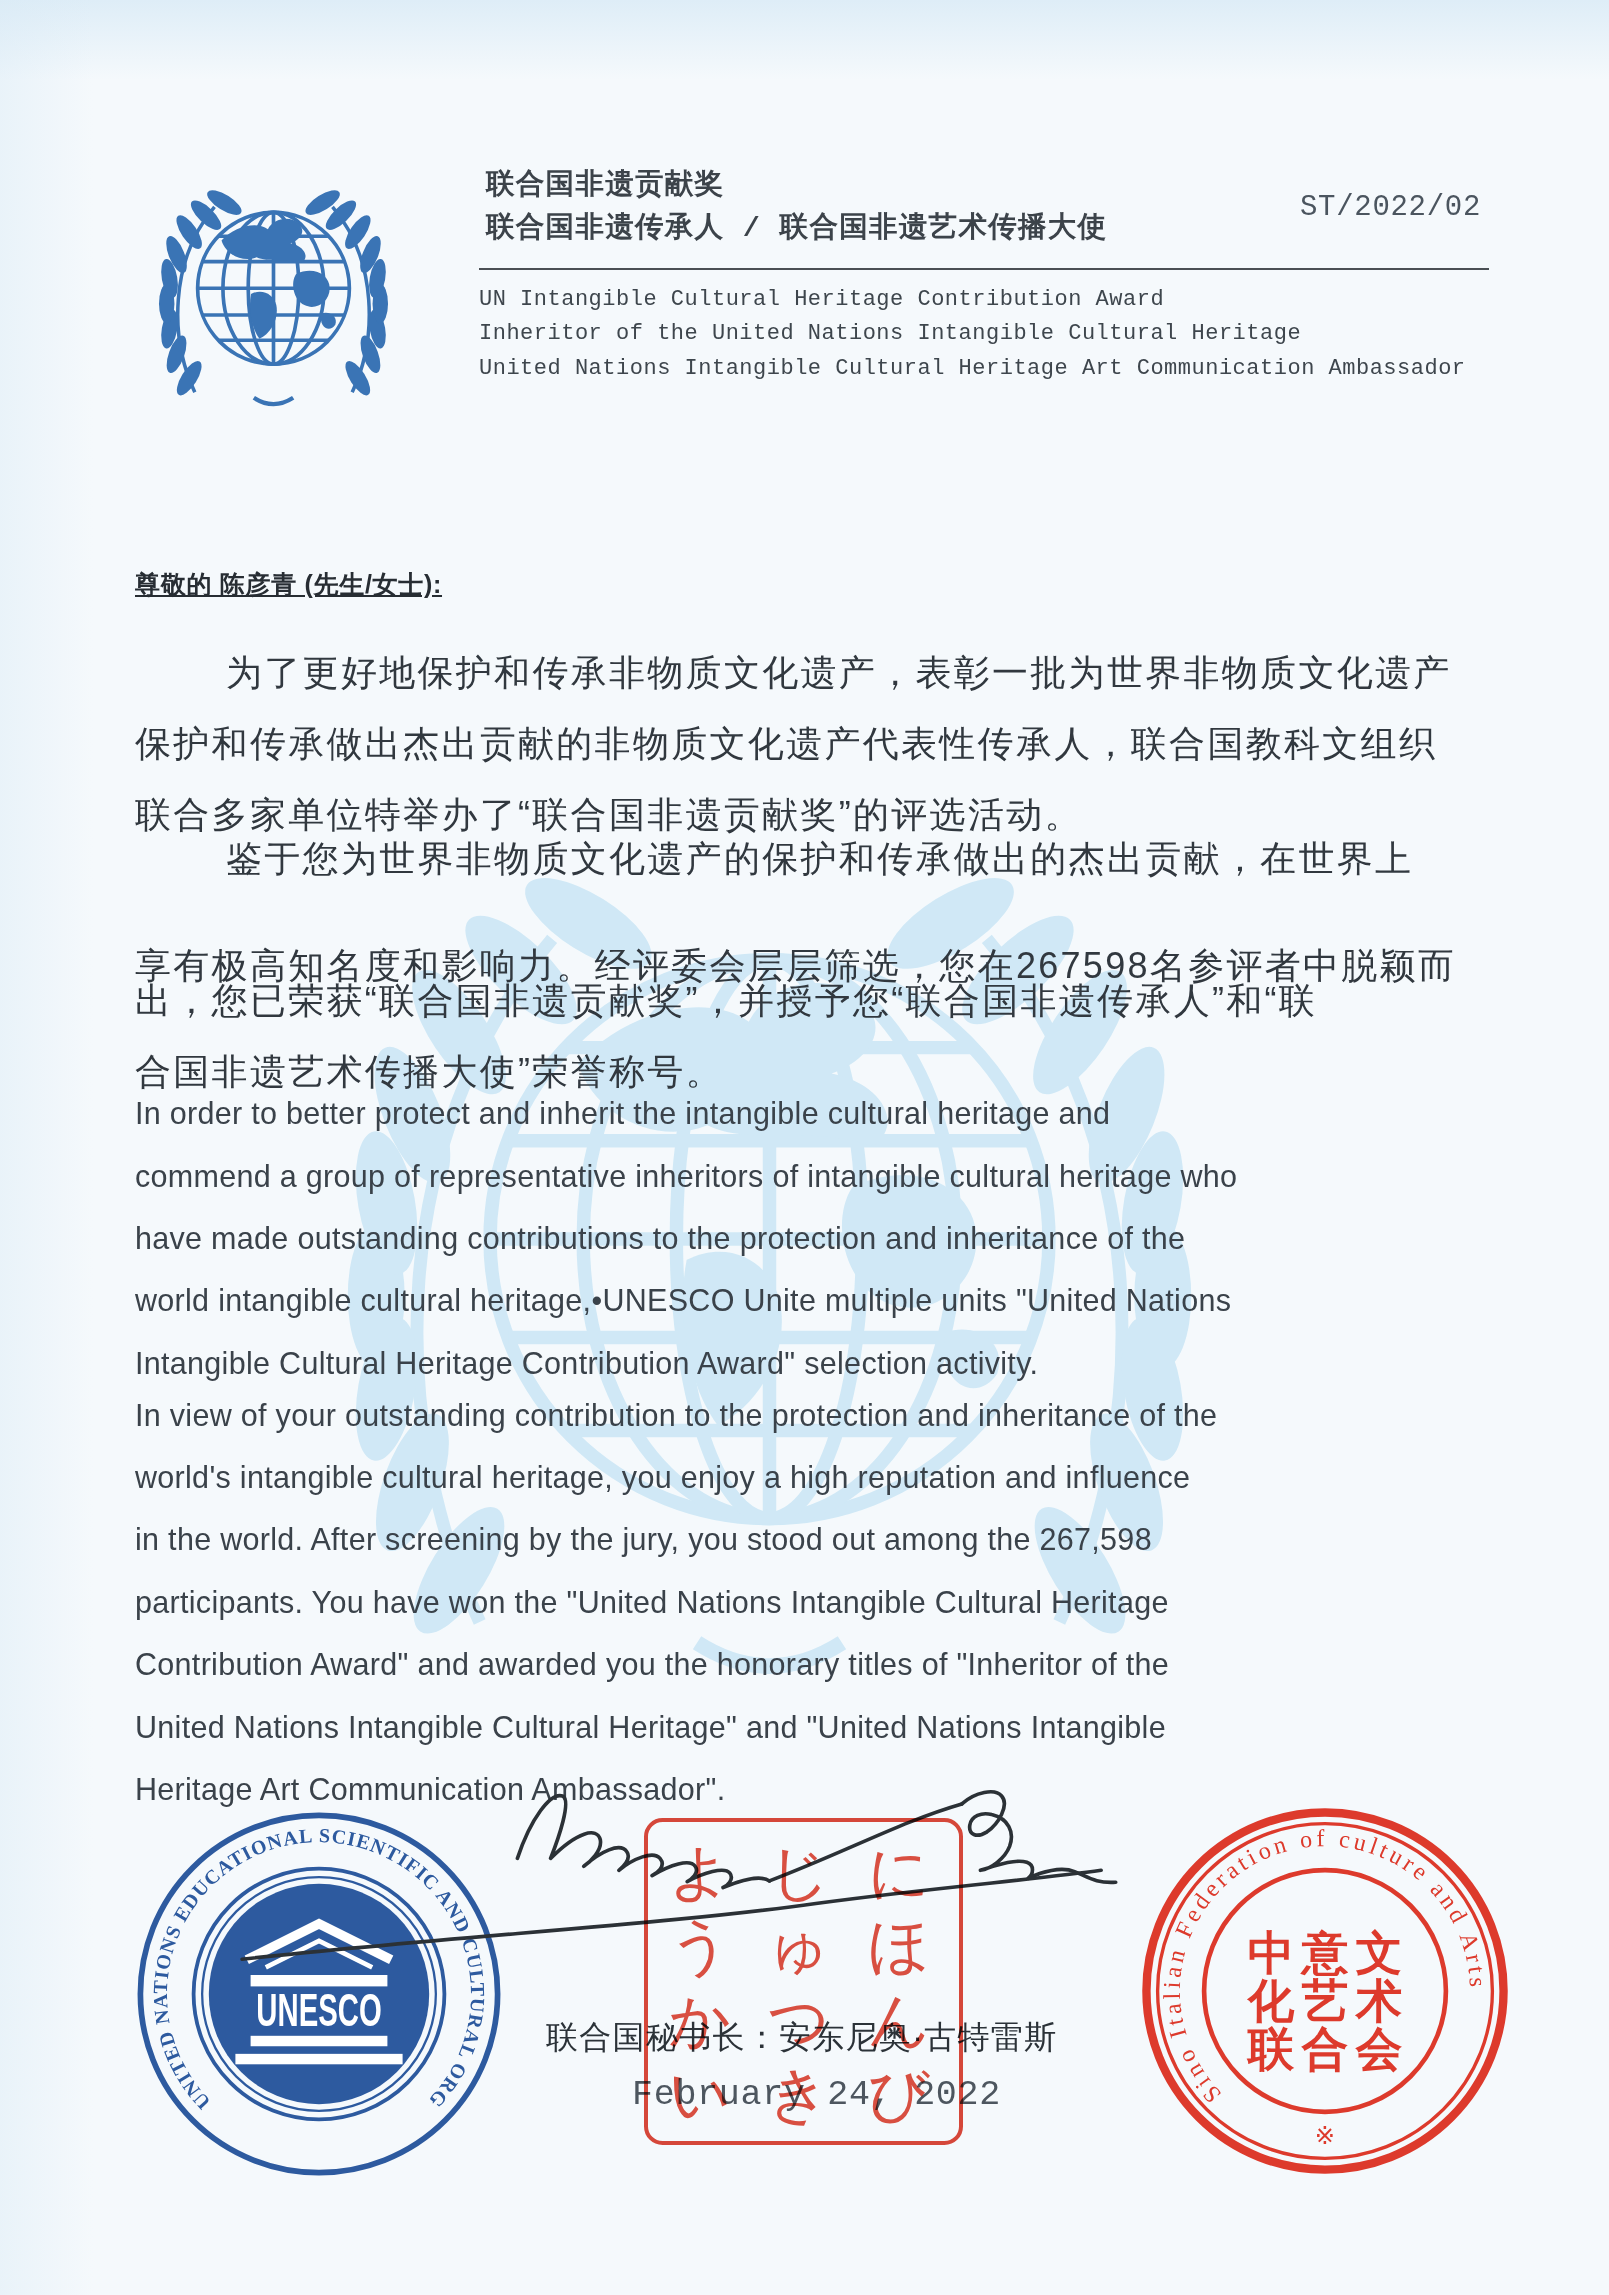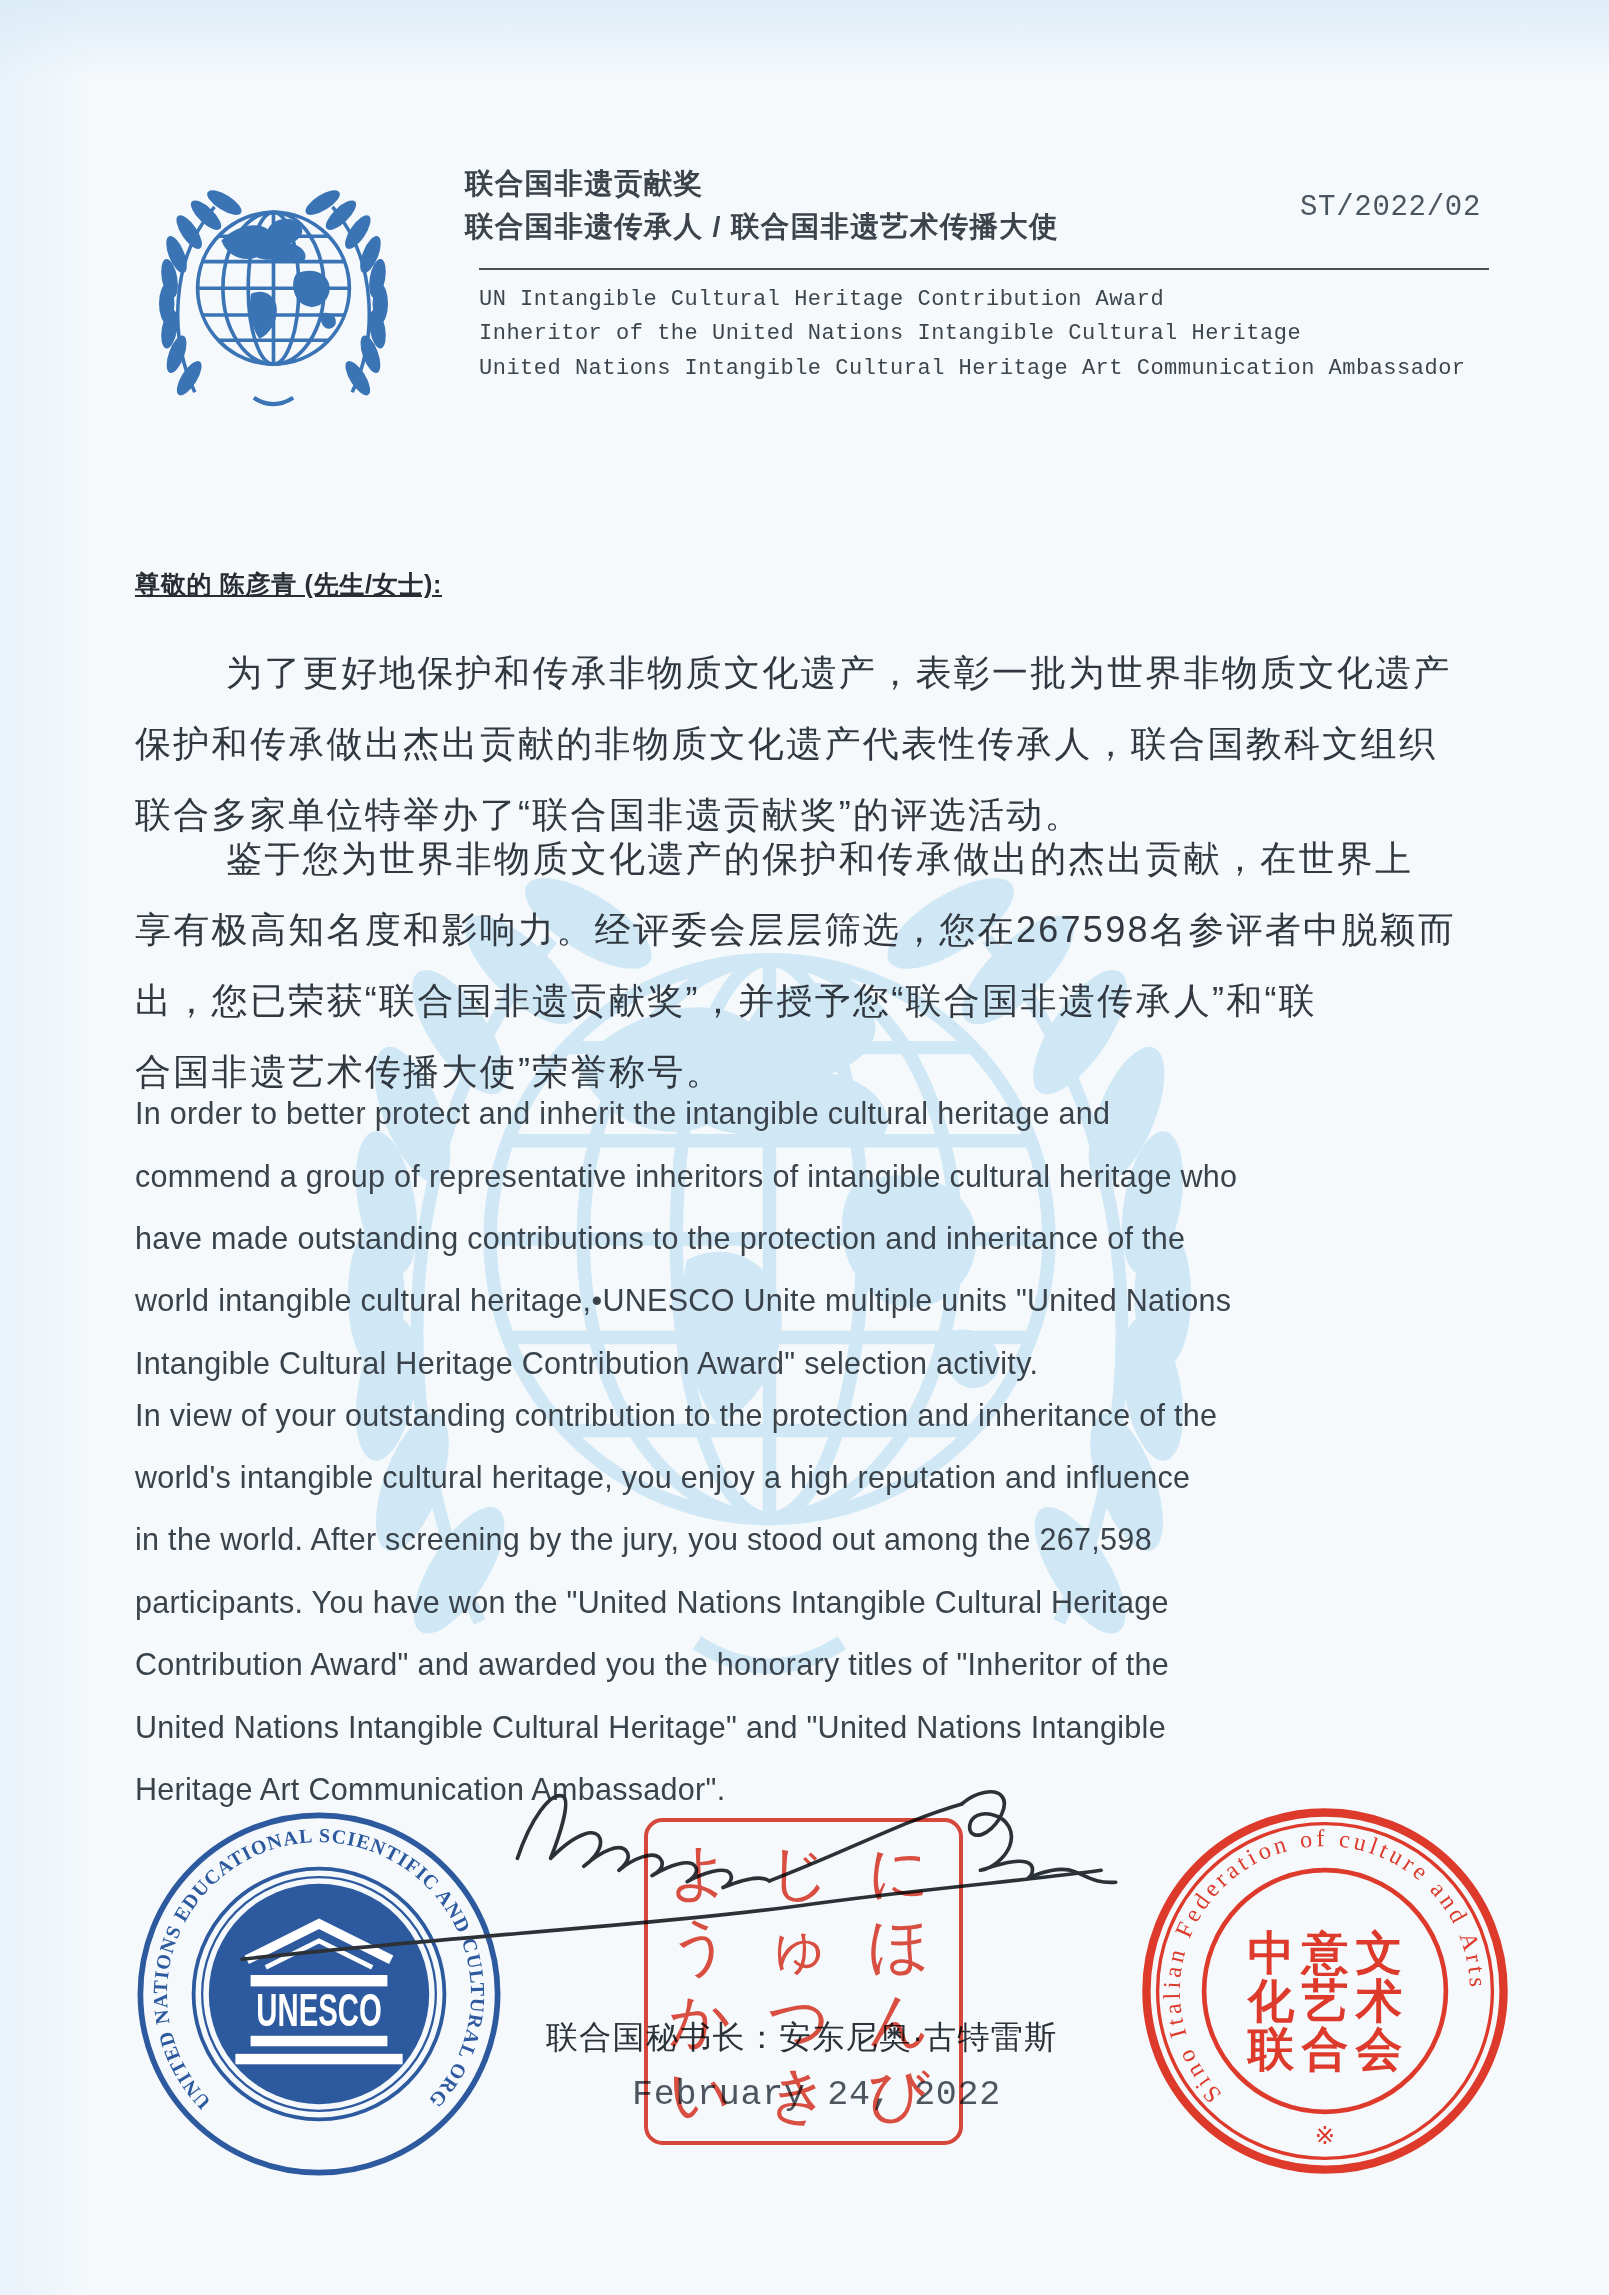--- a/index.html
+++ b/index.html
@@ -5,36 +5,36 @@
   html,body{margin:0;padding:0;background:#e9eef2;}
   .page{position:relative;width:1610px;height:2295px;background:#f5f9fc;overflow:hidden;
         font-family:"Liberation Sans","DejaVu Sans",sans-serif;}
   .tint-top{position:absolute;left:0;top:0;width:100%;height:80px;
         background:linear-gradient(180deg,rgba(203,227,243,.55),rgba(203,227,243,0));}
   .tint-left{position:absolute;left:0;top:0;width:93px;height:100%;
         background:linear-gradient(90deg,rgba(215,233,245,.4),rgba(215,233,245,0));}
   .watermark{position:absolute;left:252px;top:763px;width:1035px;height:1035px;
         color:#cfe8f6;opacity:.95;z-index:0;}
   .un-logo{position:absolute;left:133px;top:159px;width:281px;height:281px;color:#3a74b5;z-index:2;}
-  .title-zh{position:absolute;left:465px;font-weight:bold;font-size:28.5px;letter-spacing:1.3px;
-        color:#3c434a;white-space:nowrap;z-index:2;}
+  .title-zh{position:absolute;left:486px;font-weight:bold;font-size:28.5px;letter-spacing:1.3px;
+        color:#3c434a;white-space:nowrap;z-index:2;font-family:Liberation Mono, monospace;}
   #title-zh-1{top:165px;} #title-zh-2{top:208px;}
   .ref-number{position:absolute;top:191px;right:129px;font-family:"Liberation Mono","DejaVu Sans Mono",monospace;
         font-size:29px;color:#4b555f;letter-spacing:0.7px;z-index:2;}
   .rule{position:absolute;left:479px;top:268px;width:1010px;height:2px;background:#4a4f54;z-index:2;}
   .title-en{position:absolute;left:479px;font-family:"Liberation Mono","DejaVu Sans Mono",monospace;
         font-size:22px;letter-spacing:0.5px;color:#3e464d;white-space:nowrap;z-index:2;}
   #title-en-0{top:287px;} #title-en-1{top:321px;} #title-en-2{top:356px;}
   .salutation{position:absolute;left:135px;top:568px;font-size:25px;font-weight:bold;
         color:#272d33;letter-spacing:0.7px;z-index:2;white-space:nowrap;text-decoration:underline;}
   .zh-line{position:absolute;left:135px;font-size:36px;letter-spacing:2.3px;color:#31383f;
         white-space:nowrap;z-index:2;}
   .zh-indent{left:226px;}
   #zh-p1-0{top:649px;}#zh-p1-1{top:720px;}#zh-p1-2{top:791px;}
-  #zh-p2-0{top:835px;}#zh-p2-1{top:906px;}#zh-p2-2{top:977px;}#zh-p2-3{top:1048px;}
+  #zh-p2-0{top:835px;}#zh-p2-1{top:942px;}#zh-p2-2{top:977px;}#zh-p2-3{top:1048px;}
   .en-line{position:absolute;left:135px;font-size:30.5px;letter-spacing:0.3px;color:#3a424a;
         white-space:nowrap;z-index:2;}
   #en-p1-0{top:1096px;}#en-p1-1{top:1159px;}#en-p1-2{top:1221px;}#en-p1-3{top:1283px;}#en-p1-4{top:1346px;}
   #en-p2-0{top:1398px;}#en-p2-1{top:1460px;}#en-p2-2{top:1522px;}#en-p2-3{top:1585px;}
   #en-p2-4{top:1647px;}#en-p2-5{top:1710px;}#en-p2-6{top:1772px;}
   .seal-unesco{position:absolute;left:129px;top:1804px;width:380px;height:380px;color:#2d5a9f;z-index:2;}
   .seal-red{position:absolute;left:1139px;top:1805px;width:372px;height:372px;color:#dd3a2c;z-index:2;}
   .signature{position:absolute;left:199px;top:1752px;width:995px;height:226px;z-index:3;}
   .kana-stamp{position:absolute;left:644px;top:1818px;width:319px;height:327px;box-sizing:border-box;
         border:4.6px solid #dc3a2b;border-radius:18.6px;z-index:4;mix-blend-mode:multiply;opacity:.93;}

